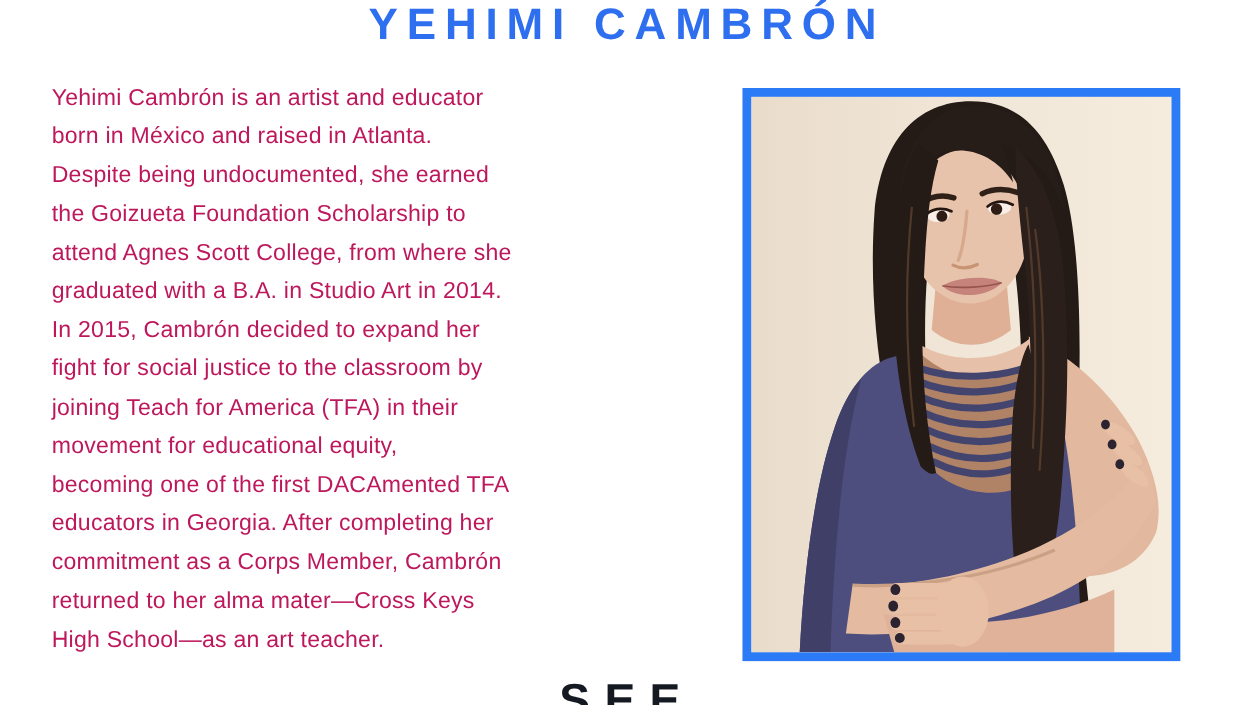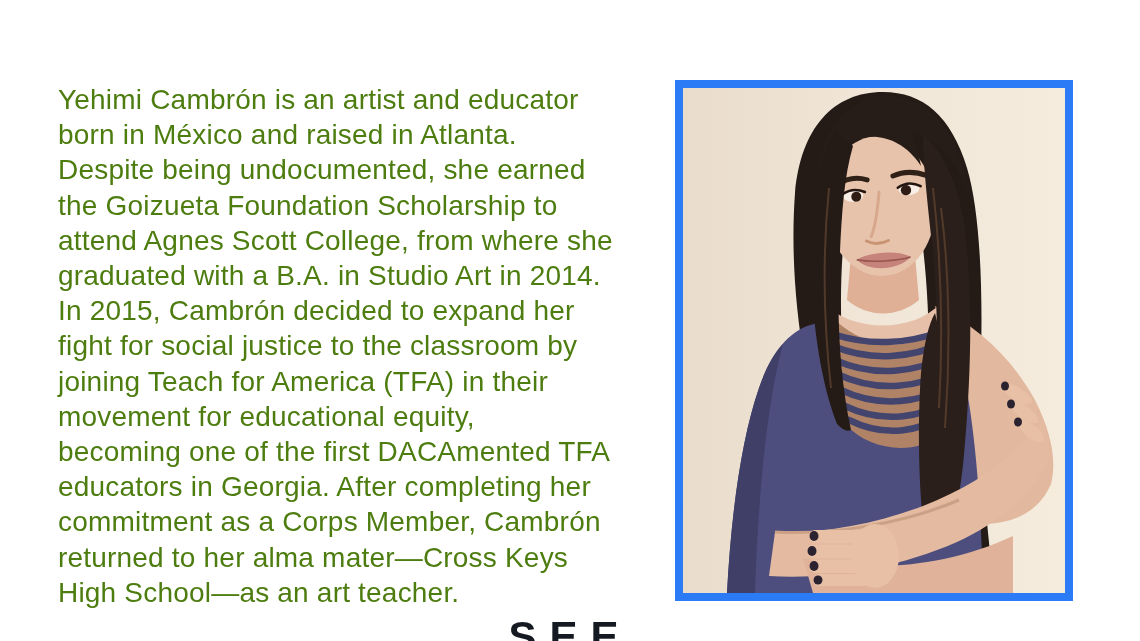--- a/index.html
+++ b/index.html
@@ -27,25 +27,25 @@
     letter-spacing: 8px;
     color: #2e6ff0;
     white-space: nowrap;
     line-height: 42px;
   }
   .bio {
     position: absolute;
     left: 47px;
     top: 71px;
     width: 620px;
-    margin: 11px;
-    font-size: 28px;
+    margin: 0;
+    font-size: 21px;
     line-height: 35.2px;
     letter-spacing: 0.2px;
-    color: #4d7c0f;
+    color: #be185d;
     white-space: pre-line;
   }
   .photo-frame {
     position: absolute;
     left: 675px;
     top: 80px;
     width: 382px;
     height: 505px;
     border: 8px solid #2b7bf7;
     background: #f0e5d6;
@@ -64,20 +64,21 @@
     color: #151a22;
     line-height: 42px;
     white-space: nowrap;
   }
 </style>
 </head>
 <body>
 
 <div class="page">
 
+  <h1 class="page-title">YEHIMI CAMBRÓN</h1>
 
   <p class="bio">Yehimi Cambrón is an artist and educator
 born in México and raised in Atlanta.
 Despite being undocumented, she earned
 the Goizueta Foundation Scholarship to
 attend Agnes Scott College, from where she
 graduated with a B.A. in Studio Art in 2014.
 In 2015, Cambrón decided to expand her
 fight for social justice to the classroom by
 joining Teach for America (TFA) in their

